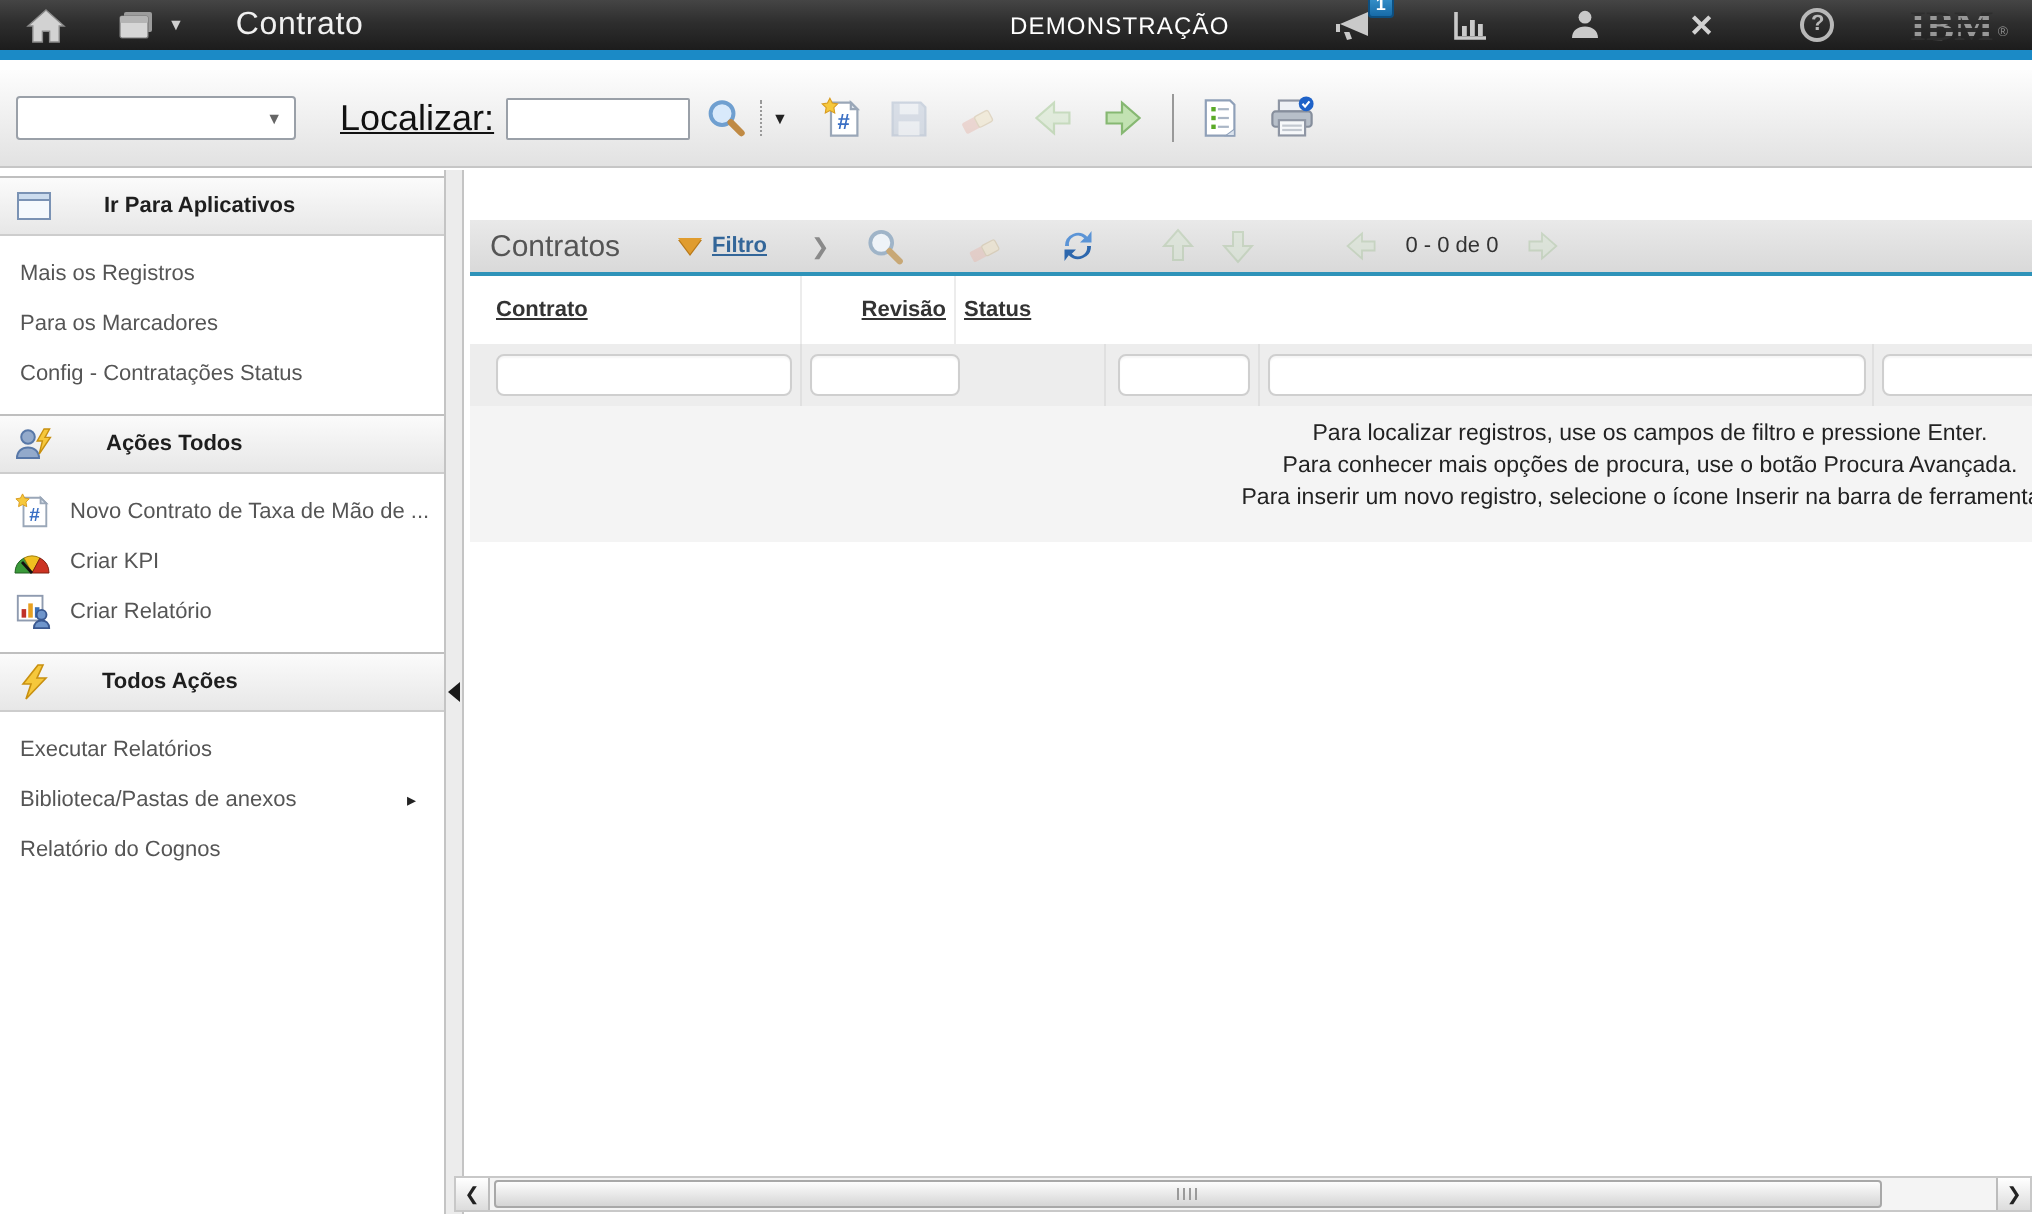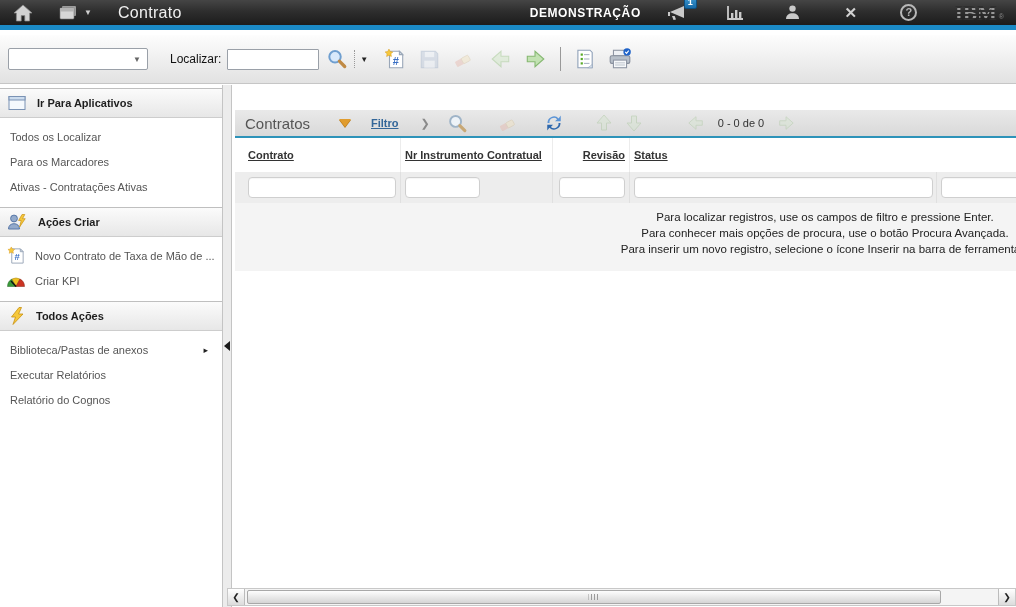--- a/index.html
+++ b/index.html
@@ -8,21 +8,21 @@
 
   
   .navbar { position:absolute; left:0; top:0; width:1016px; height:30px;
     background:linear-gradient(180deg,#454545 0%,#2e2e2e 45%,#1c1c1c 100%);
     border-bottom:5px solid #1b8ac6; display:flex; align-items:center; }
   .nav-home { margin-left:12px; width:22px; height:20px; cursor:pointer; }
   .nav-menu { margin-left:24px; display:flex; align-items:center; cursor:pointer; }
   .nav-caret { color:#cfcfcf; font-size:8px; margin-left:4px; }
   .nav-title { margin-left:26px; color:#f0f0f0; font-size:16px; letter-spacing:.3px; }
   .nav-right { margin-left:auto; display:flex; align-items:center; gap:0; margin-right:12px; }
-  .nav-env { color:#fff; font-weight:bold; font-size:12px; letter-spacing:.6px; margin-right:24px; }
+  .nav-env { color:#fff; font-weight:normal; font-size:12px; letter-spacing:.6px; margin-right:50px; }
   .nav-ico { position:relative; width:24px; height:22px; display:flex; align-items:center;
     justify-content:center; margin-right:34px; cursor:pointer; }
   .badge { position:absolute; top:-6px; right:-8px; min-width:13px; height:13px;
     background:linear-gradient(#3f9ad2,#176ba8); border:1px solid #0d4f80; border-radius:2px;
     color:#fff; font-size:9px; font-weight:bold; line-height:11px; text-align:center; padding:0 2px; }
   .nav-x { color:#d2d2d2; font-size:15px; font-weight:bold; }
   .nav-help { width:17px; height:17px; border:2px solid #b8b8b8; border-radius:50%;
     color:#b8b8b8; font-size:11px; font-weight:bold; line-height:13px; text-align:center; }
   .ibm { font-family:"Liberation Serif", serif; font-weight:bold; font-size:21px; color:#8a8a8a;
     background:repeating-linear-gradient(180deg,#989898 0 2px, #2e2e2e 2px 4px);
@@ -31,36 +31,36 @@
   .ibm-reg { color:#8a8a8a; font-size:7px; align-self:flex-end; margin-bottom:2px; }
 
   
   .toolbar { position:absolute; left:0; top:35px; width:1016px; height:49px;
     background:linear-gradient(180deg,#fdfdfd,#eaeaea 70%,#e2e2e2);
     border-bottom:1px solid #c6c6c6; display:flex; align-items:center; }
   .combo { margin-left:8px; width:140px; height:22px; background:#fff; border:1px solid #9aa0a8;
     border-radius:2px; display:flex; align-items:center; cursor:pointer; }
   .combo-val { flex:1; font-size:11px; padding-left:5px; color:#333; }
   .combo-caret { color:#666; font-size:8px; padding:0 6px; }
-  .tb-label { margin-left:22px; font-size:12px; color:#111; }
+  .tb-label { margin-left:22px; font-size:18px; color:#111;text-decoration:underline; }
   .tb-input { margin-left:6px; width:92px; height:21px; border:1px solid #9aa0a8; border-radius:1px;
     font-size:12px; padding:0 4px; background:#fff; }
   .tb-ico { width:26px; height:26px; display:flex; align-items:center; justify-content:center;
     margin-left:8px; cursor:pointer; }
   .tb-caret { display:flex; align-items:center; height:18px; border-left:1px dotted #999;
     padding-left:5px; margin-left:4px; color:#222; font-size:8px; cursor:pointer; }
   .tb-sep { width:1px; height:24px; background:#999; margin:0 8px 0 12px; }
   .disabled { opacity:.45; cursor:default; }
 
   
   .sidebar { position:absolute; left:0; top:85px; width:222px; bottom:0; background:#fff;
     padding-top:3px; }
   .side-hdr { height:30px; background:linear-gradient(180deg,#fbfbfb,#e7e7e7);
     border-top:1px solid #bfbfbf; border-bottom:1px solid #cdcdcd; display:flex;
-    align-items:center; padding-left:7px; gap:9px; cursor:pointer; }
+    align-items:center; padding-left:7px; gap:24px; cursor:pointer; }
   .side-hdr span { font-size:11px; font-weight:bold; color:#1e1e1e; }
   .side-items { padding:6px 0 8px; }
   .side-item { height:25px; display:flex; align-items:center; padding-left:10px;
     font-size:11px; color:#555; cursor:pointer; position:relative; }
   .side-item .si-ico { width:22px; height:20px; margin-right:8px; display:flex;
     align-items:center; justify-content:center; }
   .sub-arrow { position:absolute; right:14px; color:#222; font-size:9px; }
 
   .splitter { position:absolute; left:222px; top:85px; bottom:0; width:10px; background:#ececec;
     border-left:1px solid #c4c4c4; border-right:1px solid #c4c4c4; cursor:pointer; }
@@ -69,21 +69,21 @@
     border-right:6px solid #1a1a1a; }
 
   
   .main { position:absolute; left:235px; right:0; top:85px; bottom:0; overflow:hidden; background:#fff; }
   .tbar { margin-top:25px; height:28px; background:linear-gradient(180deg,#e9e9e9,#d9d9d9);
     border-bottom:2px solid #2e93b9; display:flex; align-items:center; }
   .tbar-title { font-size:15px; color:#555; padding-left:10px; width:104px; }
   .filter-link { display:flex; align-items:center; gap:5px; cursor:pointer; }
   .filter-tri { width:0; height:0; border-left:6px solid transparent; border-right:6px solid transparent;
     border-top:8px solid #e09c2e; filter:drop-shadow(0 1px 0 #b87818); }
-  .filter-txt { font-size:11px; font-weight:bold; color:#336699; text-decoration:underline;margin-left:15px; }
+  .filter-txt { font-size:11px; font-weight:bold; color:#336699; text-decoration:underline; }
   .tbar-chev { color:#8a8a8a; font-size:11px; margin-left:22px; }
   .tbar-ico { width:24px; height:24px; display:flex; align-items:center; justify-content:center;
     cursor:pointer; }
   .pager-txt { font-size:11px; color:#333; margin:0 10px; }
 
   .tinner { width:1180px; }
   .thead { height:34px; display:flex; background:#fff; }
   .th { font-size:11px; font-weight:bold; color:#333; text-decoration:underline;
     padding-top:11px; border-right:1px solid #ececec; cursor:pointer; }
   .tfilter { height:31px; display:flex; background:#ededed; align-items:center; }
@@ -260,37 +260,37 @@
   <div class="side-hdr">
     <svg width="21" height="20" viewBox="0 0 21 20">
       <rect x="2" y="3.5" width="16" height="13" fill="#f5f9fd" stroke="#7a92b4"></rect>
       <rect x="2" y="3.5" width="16" height="3.5" fill="#ccdcee" stroke="#7a92b4"></rect>
     </svg>
     <span>Ir Para Aplicativos</span>
   </div>
 
   <div class="side-items">
     <div class="side-item">
-      <span>Todos os Localizar</span>
+      <span>Mais os Registros</span>
     </div>
     <div class="side-item">
       <span>Para os Marcadores</span>
     </div>
     <div class="side-item">
-      <span>Ativas - Contratações Ativas</span>
+      <span>Config - Contratações Status</span>
     </div>
   </div>
 
   <div class="side-hdr">
     <svg width="22" height="20" viewBox="0 0 22 20">
       <circle cx="7" cy="6.5" r="3.4" fill="#93aacb" stroke="#5878a8"></circle>
       <path d="M1.5 17c0-3.4 2.4-5.3 5.5-5.3s5.5 1.9 5.5 5.3z" fill="#93aacb" stroke="#5878a8"></path>
       <path d="M15 2.5l-3.4 6h2.6l-1.6 6.5 5.6-8.3h-2.7l2.3-4.2z" fill="#f6c83c" stroke="#c89010" stroke-width="0.7"></path>
     </svg>
-    <span>Ações Criar</span>
+    <span>Ações Todos</span>
   </div>
   <div class="side-items">
     <div class="side-item" style="padding-left:5px;">
       <span class="si-ico">
         <svg width="19" height="19" viewBox="0 0 20 20">
           <path d="M5 3h9l3 3v12H5z" fill="#fff" stroke="#9aa7b8"></path>
           <path d="M14 3l3 3h-3z" fill="#dde5ee" stroke="#9aa7b8"></path>
           <text x="8" y="15" font-size="10" font-weight="bold" fill="#3a6fc4" font-family="sans-serif">#</text>
           <path d="M4.5 1l1.1 2.2 2.4.4-1.7 1.7.4 2.4-2.2-1.1-2.1 1.1.4-2.4L1 3.6l2.4-.4z" fill="#f6c83c" stroke="#d89c20" stroke-width="0.5"></path>
         </svg>
@@ -301,35 +301,48 @@
       <span class="si-ico">
         <svg width="20" height="14" viewBox="0 0 20 14">
           <path d="M1.5 12.5A8.5 8.5 0 0 1 6 5l4 7.5z" fill="#3a9a3a" stroke="#206020" stroke-width="0.5"></path>
           <path d="M6 5a8.5 8.5 0 0 1 8 0l-4 7.5z" fill="#f0c020" stroke="#a08010" stroke-width="0.5"></path>
           <path d="M14 5a8.5 8.5 0 0 1 4.5 7.5H10z" fill="#cc3322" stroke="#802010" stroke-width="0.5"></path>
           <line x1="10" y1="12.5" x2="5" y2="7" stroke="#111" stroke-width="1.4"></line>
         </svg>
       </span>
       <span>Criar KPI</span>
     </div>
+    <div class="side-item" style="padding-left:5px;">
+      <span class="si-ico">
+        <svg width="19" height="19" viewBox="0 0 20 20">
+          <rect x="2" y="2" width="13" height="13" fill="#fff" stroke="#8f9bb0"></rect>
+          <rect x="4" y="9" width="2.4" height="4.5" fill="#c03028"></rect>
+          <rect x="7.5" y="6" width="2.4" height="7.5" fill="#e8a020"></rect>
+          <rect x="11" y="8" width="2.4" height="5.5" fill="#3a70b8"></rect>
+          <circle cx="14.5" cy="12" r="2.6" fill="#6f95cb" stroke="#3a5890"></circle>
+          <path d="M10.5 19c0-2.6 1.8-4 4-4s4 1.4 4 4z" fill="#6f95cb" stroke="#3a5890"></path>
+        </svg>
+      </span>
+      <span>Criar Relatório</span>
+    </div>
   </div>
 
   <div class="side-hdr">
     <svg width="20" height="20" viewBox="0 0 20 20">
       <path d="M12 1.5L4.5 11h4l-2.5 7.5L16 8h-4.5l3-6.5z" fill="#f6c83c" stroke="#c89010" stroke-width="0.8"></path>
     </svg>
     <span>Todos Ações</span>
   </div>
   <div class="side-items">
     <div class="side-item">
+      <span>Executar Relatórios</span>
+    </div>
+    <div class="side-item">
       <span>Biblioteca/Pastas de anexos</span>
       <span class="sub-arrow">▸</span>
-    </div>
-    <div class="side-item">
-      <span>Executar Relatórios</span>
     </div>
     <div class="side-item">
       <span>Relatório do Cognos</span>
     </div>
   </div>
 </div>
 
 <div class="splitter">
   <span class="collapse-tri"></span>
 </div>
@@ -389,21 +402,20 @@
     <div class="tbar-ico disabled">
       <svg width="18" height="18" viewBox="0 0 20 20">
         <path d="M10 3v4.5H3v5h7V17l8-7z" fill="#d5e5d0" stroke="#a8c49c"></path>
       </svg>
     </div>
   </div>
 
   <div class="tinner">
     <div class="thead">
       <div class="th c1">Contrato</div>
-      <div class="th c2">Nr Instrumento Contratual</div>
       <div class="th c3">Revisão</div>
       <div class="th c5">Status</div>
     </div>
 
     <div class="tfilter">
       <div class="tf-cell c1">
         <input class="tf-input" style="width: 148px;" value="">
       </div>
       <div class="tf-cell c2">
         <input class="tf-input" style="width: 75px;" value="">

